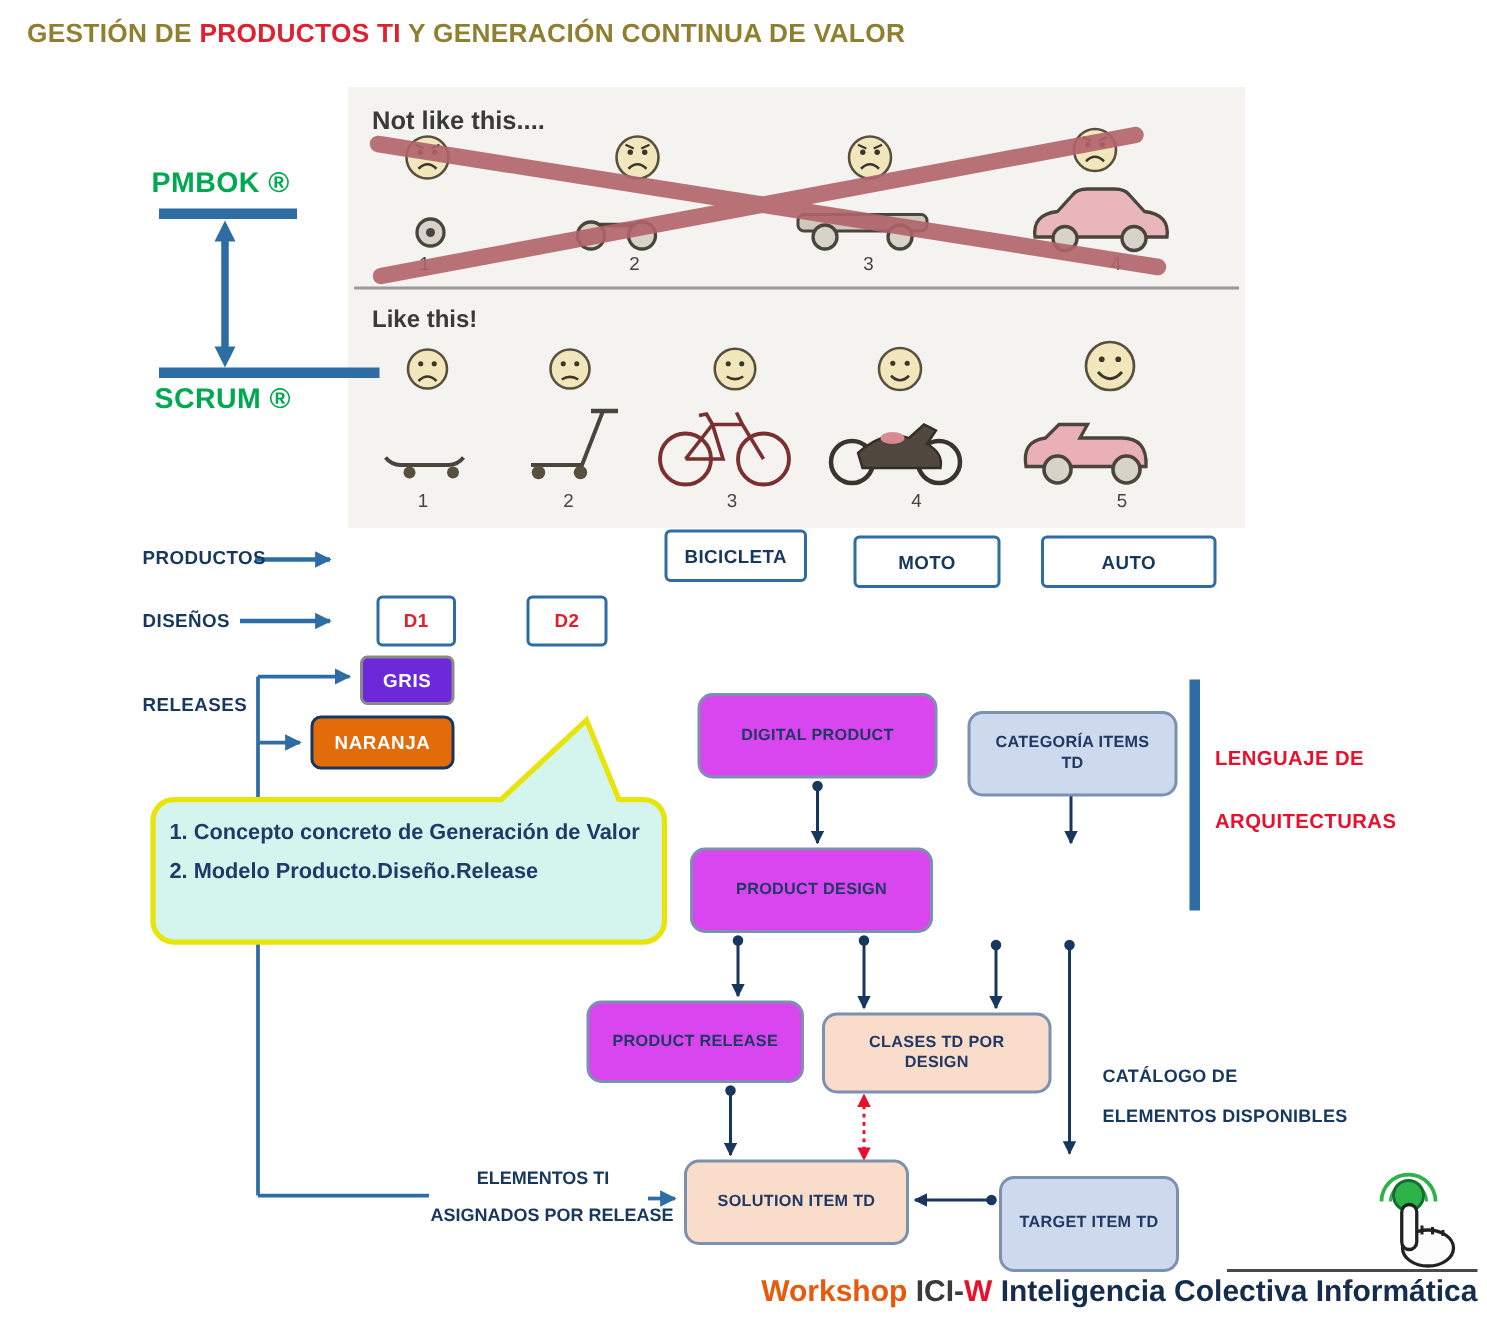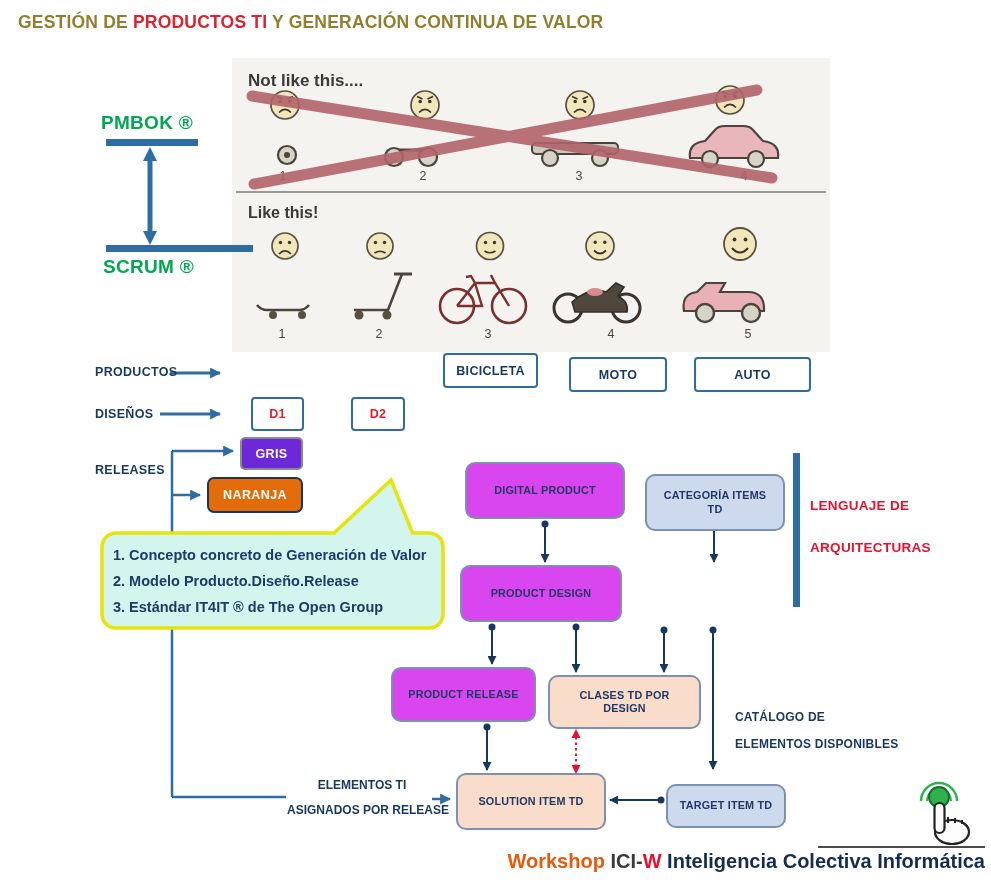--- a/index.html
+++ b/index.html
@@ -261,30 +261,29 @@
   <div class="relbox naranja" style="left:207px;top:477px;width:96px;height:36px;">NARANJA</div>
 
   <svg class="abs" style="left:95px;top:470px;" width="355" height="165" viewBox="0 0 355 165">
     <rect x="7" y="63" width="341" height="95" rx="14" fill="#d4f4ee" stroke="#e6e40a" stroke-width="3.5"></rect>
     <polygon points="238,66 296,10 318,66" fill="#d4f4ee"></polygon>
     <polyline points="238,64 296,10 318,64" fill="none" stroke="#e6e40a" stroke-width="3.5"></polyline>
   </svg>
   <div class="callout-text">
     <p>1. Concepto concreto de Generación de Valor</p>
     <p>2. Modelo Producto.Diseño.Release</p>
-    <p>3. Estándar IT4IT ® de The Open Group</p>
   </div>
 
   <div class="fcbox fc-yellow" style="left:465px;top:462px;width:160px;height:57px;">DIGITAL PRODUCT</div>
   <div class="fcbox fc-blue" style="left:645px;top:462px;width:140px;height:57px;">CATEGORÍA ITEMS TD</div>
   <div class="fcbox fc-yellow" style="left:460px;top:565px;width:162px;height:57px;">PRODUCT DESIGN</div>
   <div class="fcbox fc-yellow" style="left:391px;top:667px;width:145px;height:55px;">PRODUCT RELEASE</div>
   <div class="fcbox fc-peach" style="left:548px;top:675px;width:153px;height:54px;">CLASES TD POR DESIGN</div>
   <div class="fcbox fc-peach" style="left:456px;top:773px;width:150px;height:57px;">SOLUTION ITEM TD</div>
-  <div class="fcbox fc-blue" style="left:666px;top:772px;width:120px;height:44px;">TARGET ITEM TD</div>
+  <div class="fcbox fc-blue" style="left:666px;top:772px;width:120px;height:64px;">TARGET ITEM TD</div>
 
   <div class="bluebar" style="left:793px;top:453px;width:7px;height:154px;"></div>
   <div class="ann-red" style="left:810px;top:498px;">LENGUAJE DE</div>
   <div class="ann-red" style="left:810px;top:540px;">ARQUITECTURAS</div>
   <div class="ann-navy" style="left:735px;top:710px;">CATÁLOGO DE</div>
   <div class="ann-navy" style="left:735px;top:737px;">ELEMENTOS DISPONIBLES</div>
 
   <div class="elementos">
     <div>ELEMENTOS TI</div>
     <div>ASIGNADOS POR RELEASE</div>

